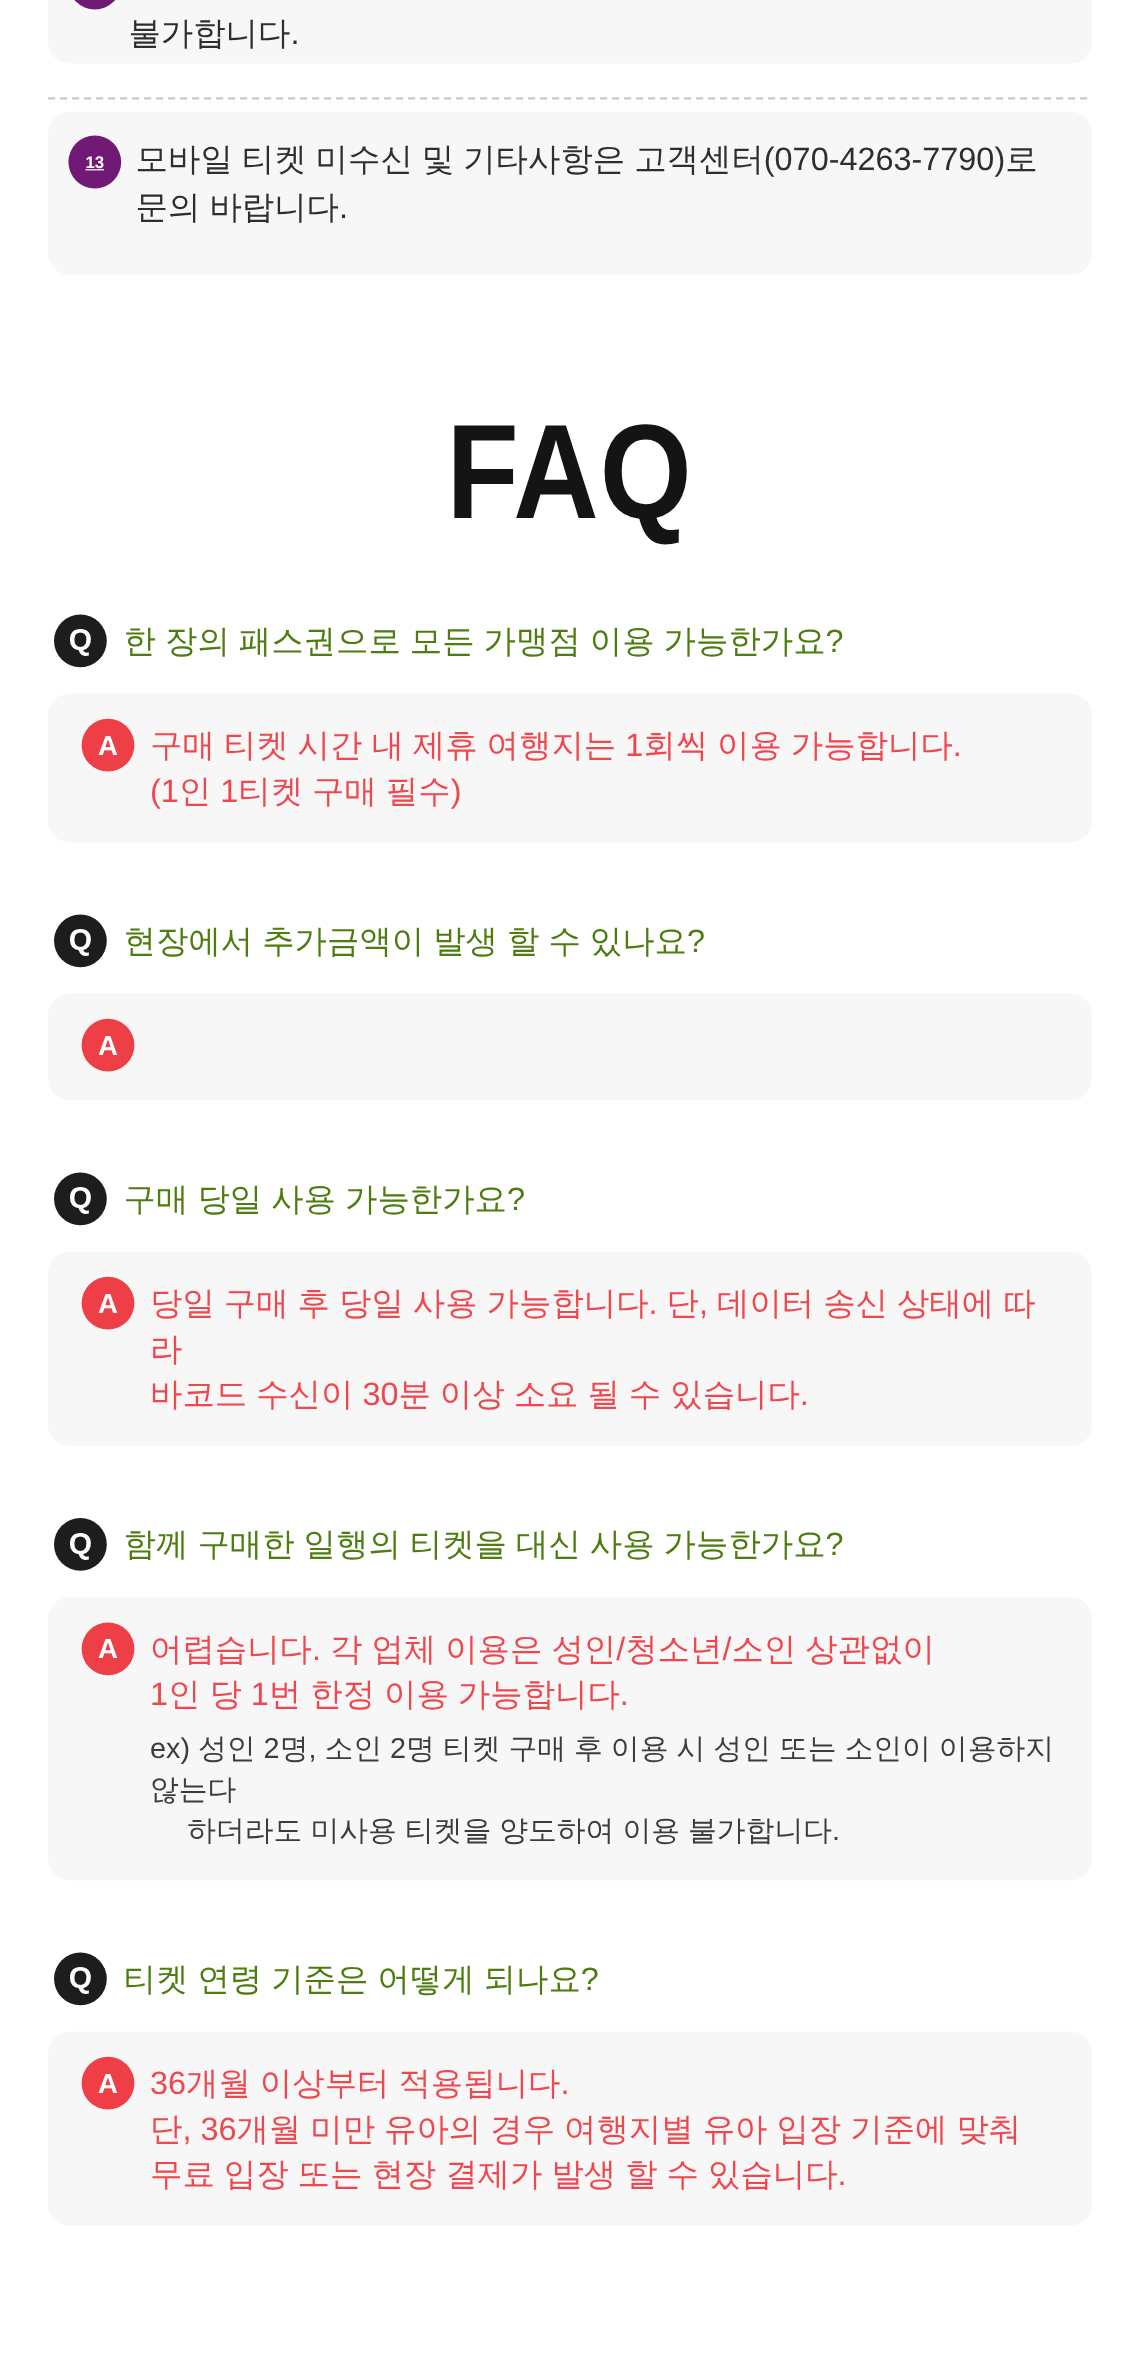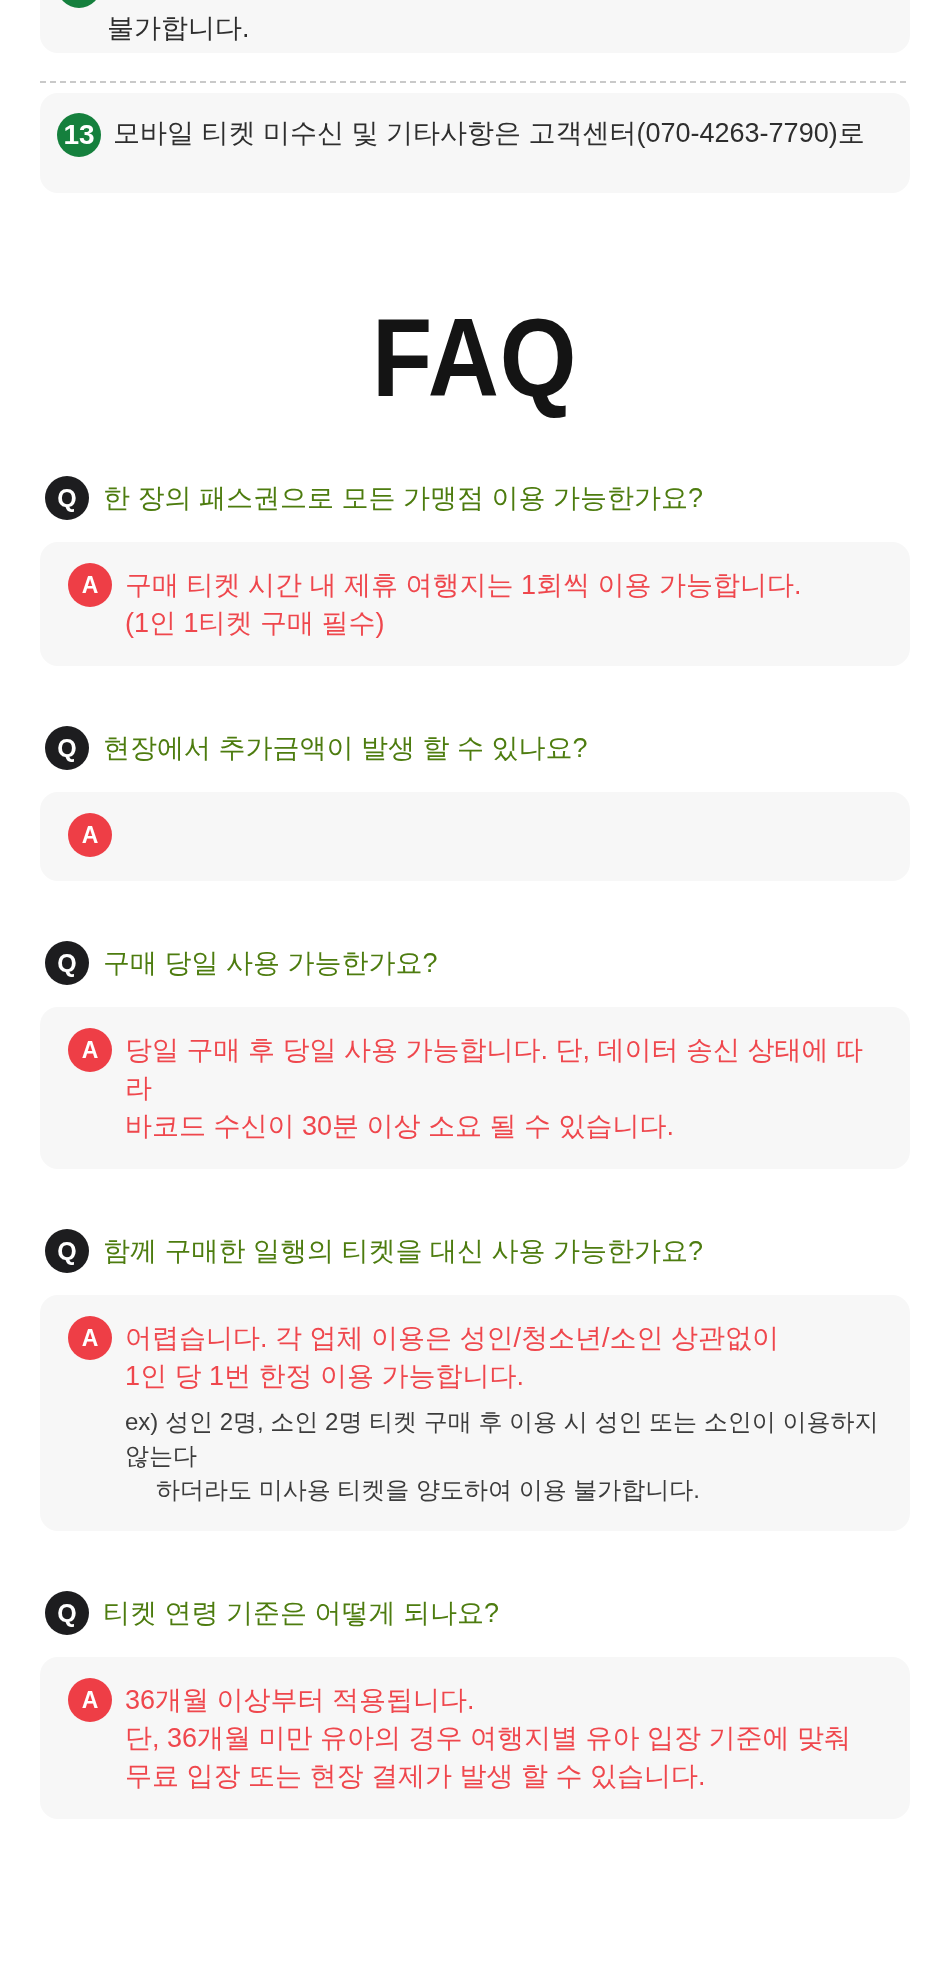--- a/index.html
+++ b/index.html
@@ -42,21 +42,21 @@
   .notice-lines p {
     margin: 0; font-size: 27px; line-height: 40px; color: #2e2e2e;
   }
 
   
   .badge {
     width: 44px; height: 44px; border-radius: 50%;
     display: flex; align-items: center; justify-content: center;
     color: #ffffff; font-weight: bold; flex: none;
   }
-  .red-badge { background: #15803d; font-size: 28px; }
+  .red-badge { background: #701a75; font-size: 14px; text-decoration: underline; }
   .q-badge   { background: #1d1d1f; font-size: 25px; }
   .a-badge   { background: #ee3e46; font-size: 23px; margin-top: -3px; }
 
   
   .faq-title {
     margin: 112px 0 0 0;
     height: 105px;
     text-align: center;
     font-size: 112px; line-height: 105px;
     font-weight: bold; color: #141414;
@@ -101,20 +101,21 @@
       <p class="cont-text">불가합니다.</p>
     </div>
 
     <div class="divider"></div>
 
     <div class="card notice-card">
       <div class="notice-row">
         <span class="badge red-badge">13</span>
         <div class="notice-lines">
           <p>모바일 티켓 미수신 및 기타사항은 고객센터(070-4263-7790)로</p>
+          <p>문의 바랍니다.</p>
         </div>
       </div>
     </div>
   </section>
 
   <h1 class="faq-title"><span>FAQ</span></h1>
 
   <div class="qa first">
     <div class="q-row">
       <span class="badge q-badge">Q</span>

